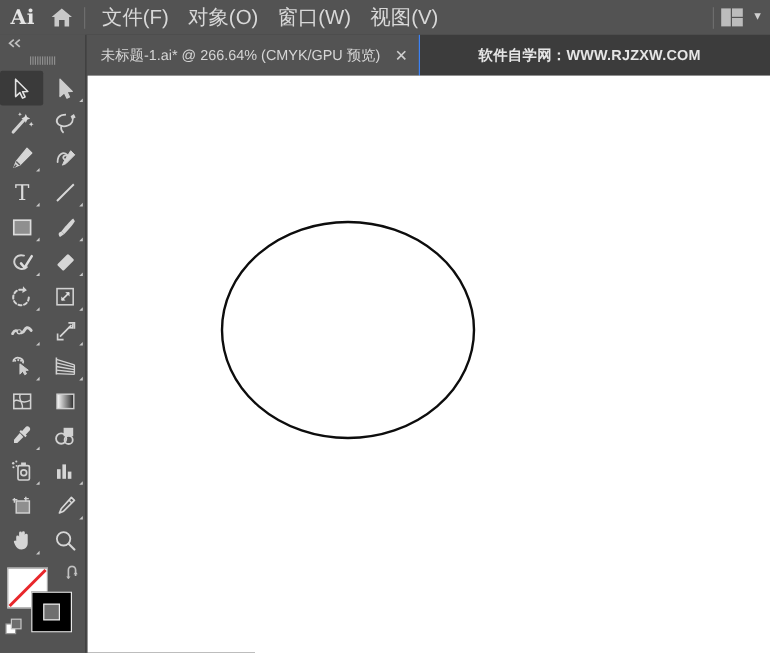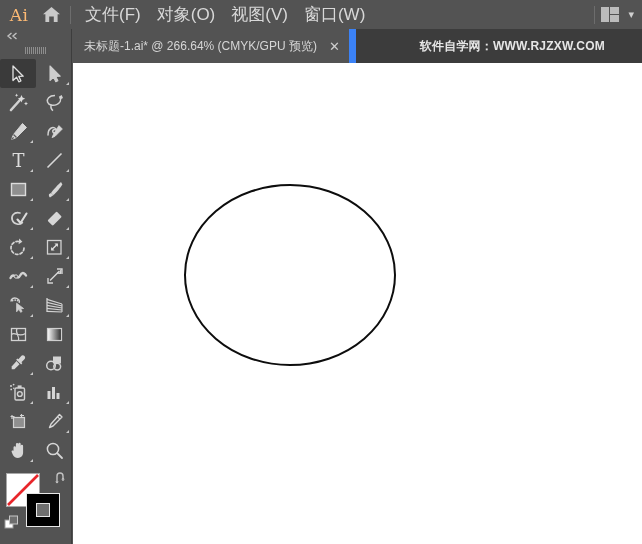--- a/index.html
+++ b/index.html
@@ -14,21 +14,21 @@
 
   
   #menubar {
     position: absolute; left: 0; top: 0; width: 642px; height: 29px;
     background: #535353;
     display: flex; align-items: center;
   }
   #ai-logo {
     width: 34px; height: 29px;
     display: flex; align-items: center; justify-content: center;
-    color: #fdba74; font-size: 17px; font-weight: normal;
+    color: #e5e5e5; font-size: 17px; font-weight: bold;
     letter-spacing: .5px; font-family: "DejaVu Serif", serif;
     padding-left: 4px;
   }
   #home-btn {
     width: 34px; height: 29px;
     display: flex; align-items: center; justify-content: center;
   }
   .menu-sep {
     width: 1px; height: 18px; background: #6d6d6d; margin: 0 6px 0 2px;
   }
@@ -47,30 +47,30 @@
   
   #tabbar {
     position: absolute; left: 72px; top: 29px; width: 570px; height: 34px;
     background: #3c3c3c;
     display: flex; align-items: stretch;
   }
   #doc-tab {
     background: #535353;
     display: flex; align-items: center;
     padding: 0 9px 0 12px; height: 34px;
-    border-right: 7px solid #3b82f6;
+    border-right: 1px solid #3b82f6;
   }
   #doc-tab-label { color: #d6d6d6; font-size: 12px; white-space: nowrap; }
   #tab-close {
     color: #cfcfcf; font-size: 13px; margin-left: 12px;
     line-height: 1; cursor: default;
   }
   #watermark {
     display: flex; align-items: center;
-    margin-left: 64px;
+    margin-left: 49px;
     color: #e6e6e6; font-size: 12px; font-weight: bold;
     letter-spacing: .2px; white-space: nowrap;
   }
 
   
   #toolbar {
     position: absolute; left: 0; top: 29px; width: 72px; height: 515px;
     background: #535353;
     border-right: 1px solid #3d3d3d;
   }
@@ -141,22 +141,22 @@
     <div id="ai-logo">Ai</div>
     <div id="home-btn">
       <svg width="19" height="17" viewBox="0 0 19 17">
         <path d="M9.5 1 L18 8.2 L15.6 8.2 L15.6 16 L11.8 16 L11.8 10.6 L7.2 10.6 L7.2 16 L3.4 16 L3.4 8.2 L1 8.2 Z" fill="#c9c9c9"></path>
       </svg>
     </div>
     <div class="menu-sep"></div>
 
     <div class="menu-item">文件(F)</div>
     <div class="menu-item">对象(O)</div>
+    <div class="menu-item">窗口(W)</div>
     <div class="menu-item">视图(V)</div>
-    <div class="menu-item">窗口(W)</div>
 
     <div id="menu-right">
       <div class="menu-sep"></div>
       <div id="ws-icon">
         <div class="wcol">
             <div class="wblk" style="width:8px;height:15px;"></div>
           </div>
         <div class="wcol">
           <div class="wblk" style="width:9px;height:6.5px;"></div>
           <div class="wblk" style="width:9px;height:7px;"></div>

